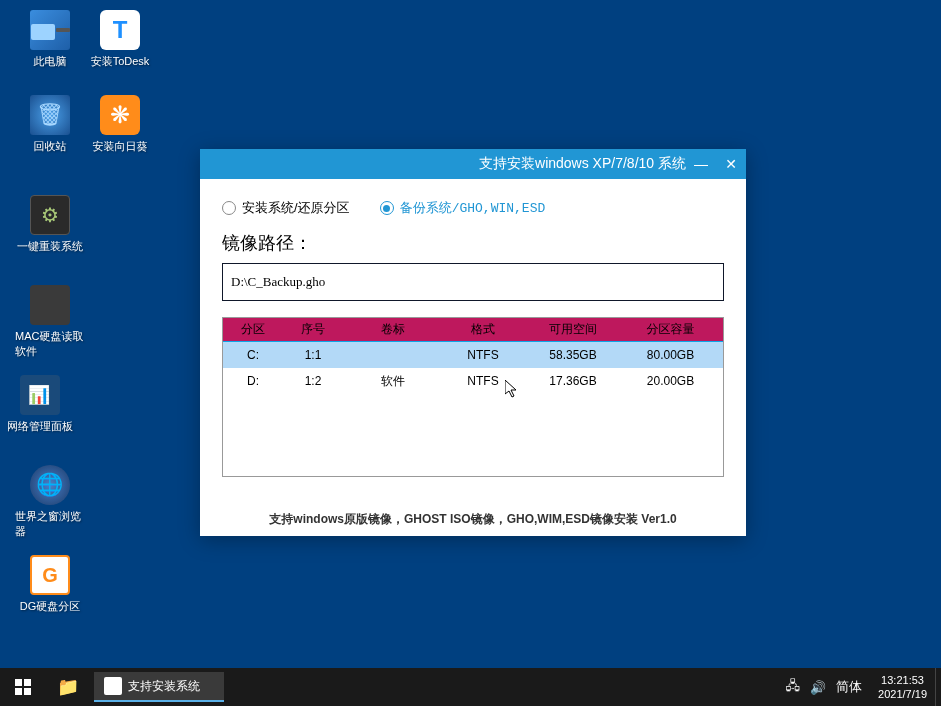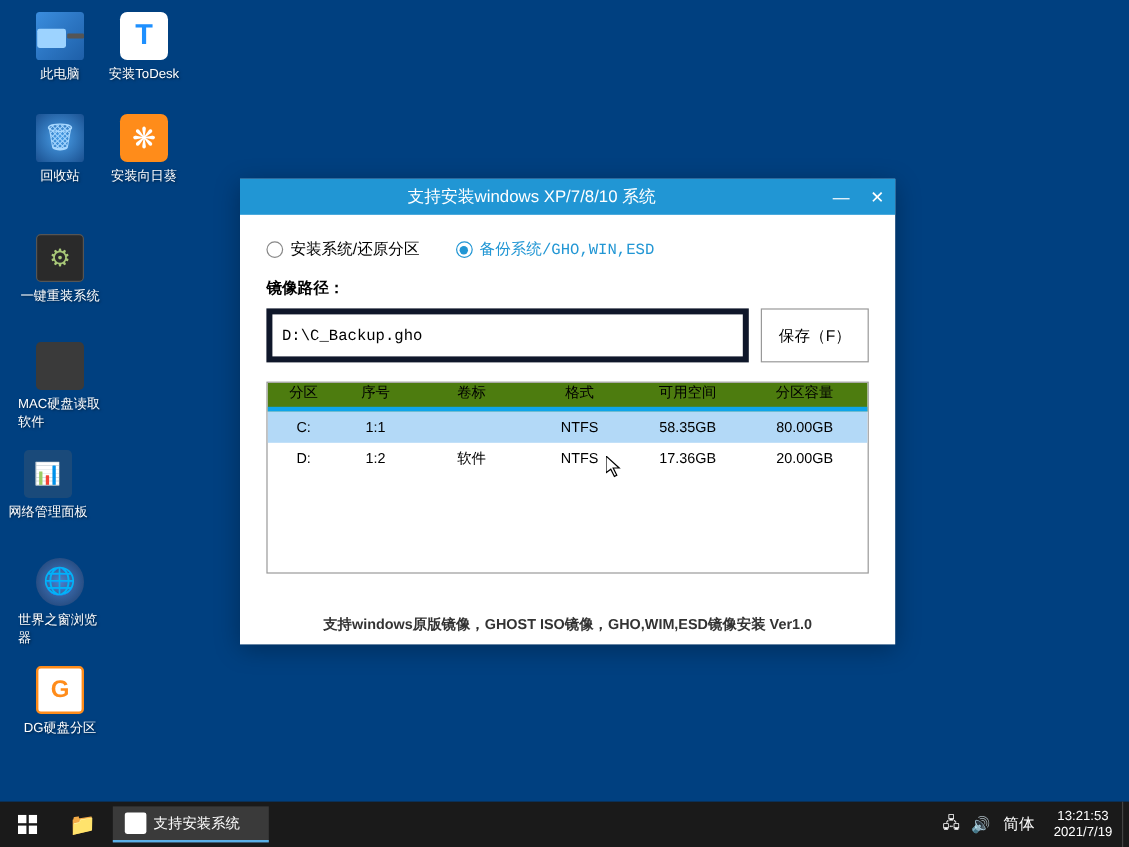--- a/index.html
+++ b/index.html
@@ -26,39 +26,39 @@
 .icon-macdisk::before { content:""; font-size:22px; color:#ddd; }
 .icon-netmgr { background:#1a4a7a; border-radius:4px; }
 .icon-netmgr::before { content:"📊"; font-size:18px; }
 .icon-browser { background:radial-gradient(circle,#4a7fc8,#1a3a68); border-radius:50%; }
 .icon-browser::before { content:"🌐"; font-size:22px; }
 .icon-dg { background:#fff; border-radius:4px; border:2px solid #ff8c1a; color:#ff8c1a; font-size:20px; font-weight:bold; }
 
 
 .dialog { position:absolute; left:200px; top:149px; width:546px; background:#fff; box-shadow:0 4px 20px rgba(0,0,0,0.3); }
 .titlebar { background:#2196d4; height:30px; display:flex; align-items:center; color:#fff; font-size:14px; }
-.titlebar-text { flex:1; text-align:center; }
+.titlebar-text { flex:1; text-align:right; }
 .titlebar-btns { display:flex; }
 .titlebar-btn { width:30px; height:30px; display:flex; align-items:center; justify-content:center; cursor:pointer; font-size:14px; }
 
 .dialog-body { padding:20px 22px 12px; }
 .radio-row { display:flex; gap:30px; margin-bottom:14px; font-size:13px; }
 .radio-opt { display:flex; align-items:center; gap:6px; cursor:pointer; }
 .radio-circle { width:14px; height:14px; border:1.5px solid #888; border-radius:50%; display:inline-flex; align-items:center; justify-content:center; }
 .radio-opt.selected .radio-circle { border-color:#2196d4; }
 .radio-opt.selected .radio-circle::after { content:""; width:7px; height:7px; background:#2196d4; border-radius:50%; }
 .radio-opt.selected .radio-label { color:#2196d4;font-family:Liberation Mono, monospace; }
 
-.path-label { font-size:13px; margin-bottom:8px;font-weight:bold; }
+.path-label { font-size:18px; margin-bottom:8px; }
 .path-row { display:flex; gap:10px; margin-bottom:16px; }
-.path-input { flex:1; border:5px solid #0f172a; padding:10px 8px; font-size:13px; font-family:Liberation Mono, monospace; }
+.path-input { flex:1; border:1px solid #0f172a; padding:10px 8px; font-size:13px; font-family:Liberation Serif, serif; }
 .save-btn { border:1px solid #999; background:#fff; padding:6px 14px; font-size:13px; cursor:pointer; }
 
 .partition-table { border:1px solid #999; font-size:12px; margin-bottom:18px; height:160px; overflow:hidden; }
-.pt-header { display:flex; background:#4d7c0f; border-bottom:4px solid #0ea5e9; height:24px; align-items:flex-start; font-weight:normal; }
+.pt-header { display:flex; background:#be185d; border-bottom:1px solid #0ea5e9; height:24px; align-items:center; font-weight:normal; }
 .pt-row { display:flex; height:26px; align-items:center; }
 .pt-row.selected { background:#b3d9f7; }
 .pt-cell { text-align:center; padding:0 4px; overflow:hidden; }
 .c-drive { width:60px; }
 .c-seq { width:60px; }
 .c-vol { width:100px; }
 .c-fmt { width:80px; }
 .c-free { width:100px; }
 .c-cap { width:95px; }
 
@@ -143,21 +143,20 @@
       </div>
       <div class="radio-opt selected">
         <span class="radio-circle"></span>
         <span class="radio-label">备份系统/GHO,WIN,ESD</span>
       </div>
     </div>
 
     <div class="path-label">镜像路径：</div>
     <div class="path-row">
       <input class="path-input" value="D:\C_Backup.gho" style="">
-      <button class="save-btn">保存（F）</button>
     </div>
 
     <div class="partition-table">
       <div class="pt-header">
         <div class="pt-cell c-drive">分区</div>
         <div class="pt-cell c-seq">序号</div>
         <div class="pt-cell c-vol">卷标</div>
         <div class="pt-cell c-fmt">格式</div>
         <div class="pt-cell c-free">可用空间</div>
         <div class="pt-cell c-cap">分区容量</div>

